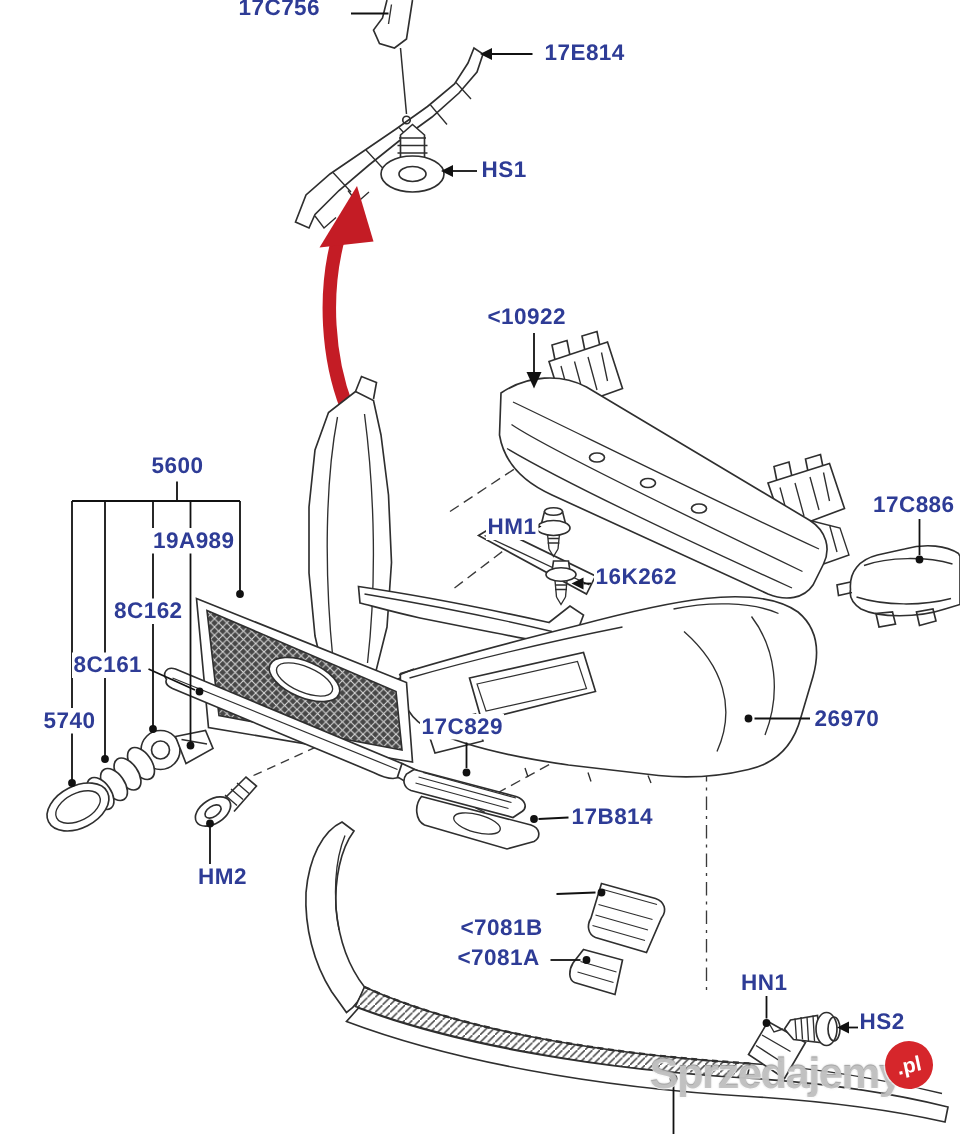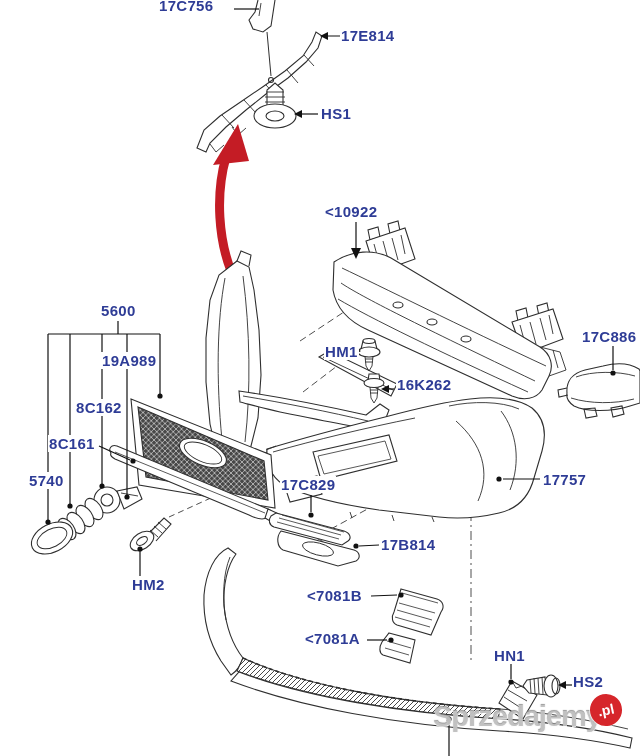--- a/index.html
+++ b/index.html
@@ -253,36 +253,36 @@
     <circle cx="356" cy="546" r="2.6"></circle>
     <circle cx="401" cy="595" r="2.6"></circle>
     <circle cx="391" cy="640" r="2.6"></circle>
     <circle cx="140" cy="549" r="2.6"></circle>
     <circle cx="511" cy="682" r="2.6"></circle>
     <circle cx="449" cy="719" r="2.6"></circle>
   </g>
 </svg>
 
   <div class="lbl" style="left:158px;top:-3px">17C756</div>
-  <div class="lbl" style="left:340px;top:27px">17E814</div>
+  <div class="lbl" style="left:362px;top:27px">17E814</div>
   <div class="lbl" style="left:320px;top:105px">HS1</div>
   <div class="lbl" style="left:324px;top:203px">&lt;10922</div>
   <div class="lbl" style="left:100px;top:302px">5600</div>
   <div class="lbl" style="left:101px;top:352px">19A989</div>
   <div class="lbl" style="left:75px;top:399px">8C162</div>
   <div class="lbl" style="left:48px;top:435px">8C161</div>
   <div class="lbl" style="left:28px;top:472px">5740</div>
   <div class="lbl" style="left:324px;top:343px">HM1</div>
   <div class="lbl" style="left:396px;top:376px">16K262</div>
   <div class="lbl" style="left:581px;top:328px">17C886</div>
   <div class="lbl" style="left:280px;top:476px">17C829</div>
-  <div class="lbl" style="left:542px;top:471px">17757</div>
+  <div class="lbl" style="left:542px;top:471px">26970</div>
   <div class="lbl" style="left:380px;top:536px">17B814</div>
   <div class="lbl" style="left:131px;top:576px">HM2</div>
-  <div class="lbl" style="left:306px;top:587px">&lt;7081B</div>
+  <div class="lbl" style="left:306px;top:610px">&lt;7081B</div>
   <div class="lbl" style="left:304px;top:630px">&lt;7081A</div>
   <div class="lbl" style="left:493px;top:647px">HN1</div>
   <div class="lbl" style="left:572px;top:673px">HS2</div>
 
   <div class="watermark">
     <span class="wm-text">Sprzedajemy</span>
     <span class="wm-badge">.pl</span>
   </div>
 
 </div>

